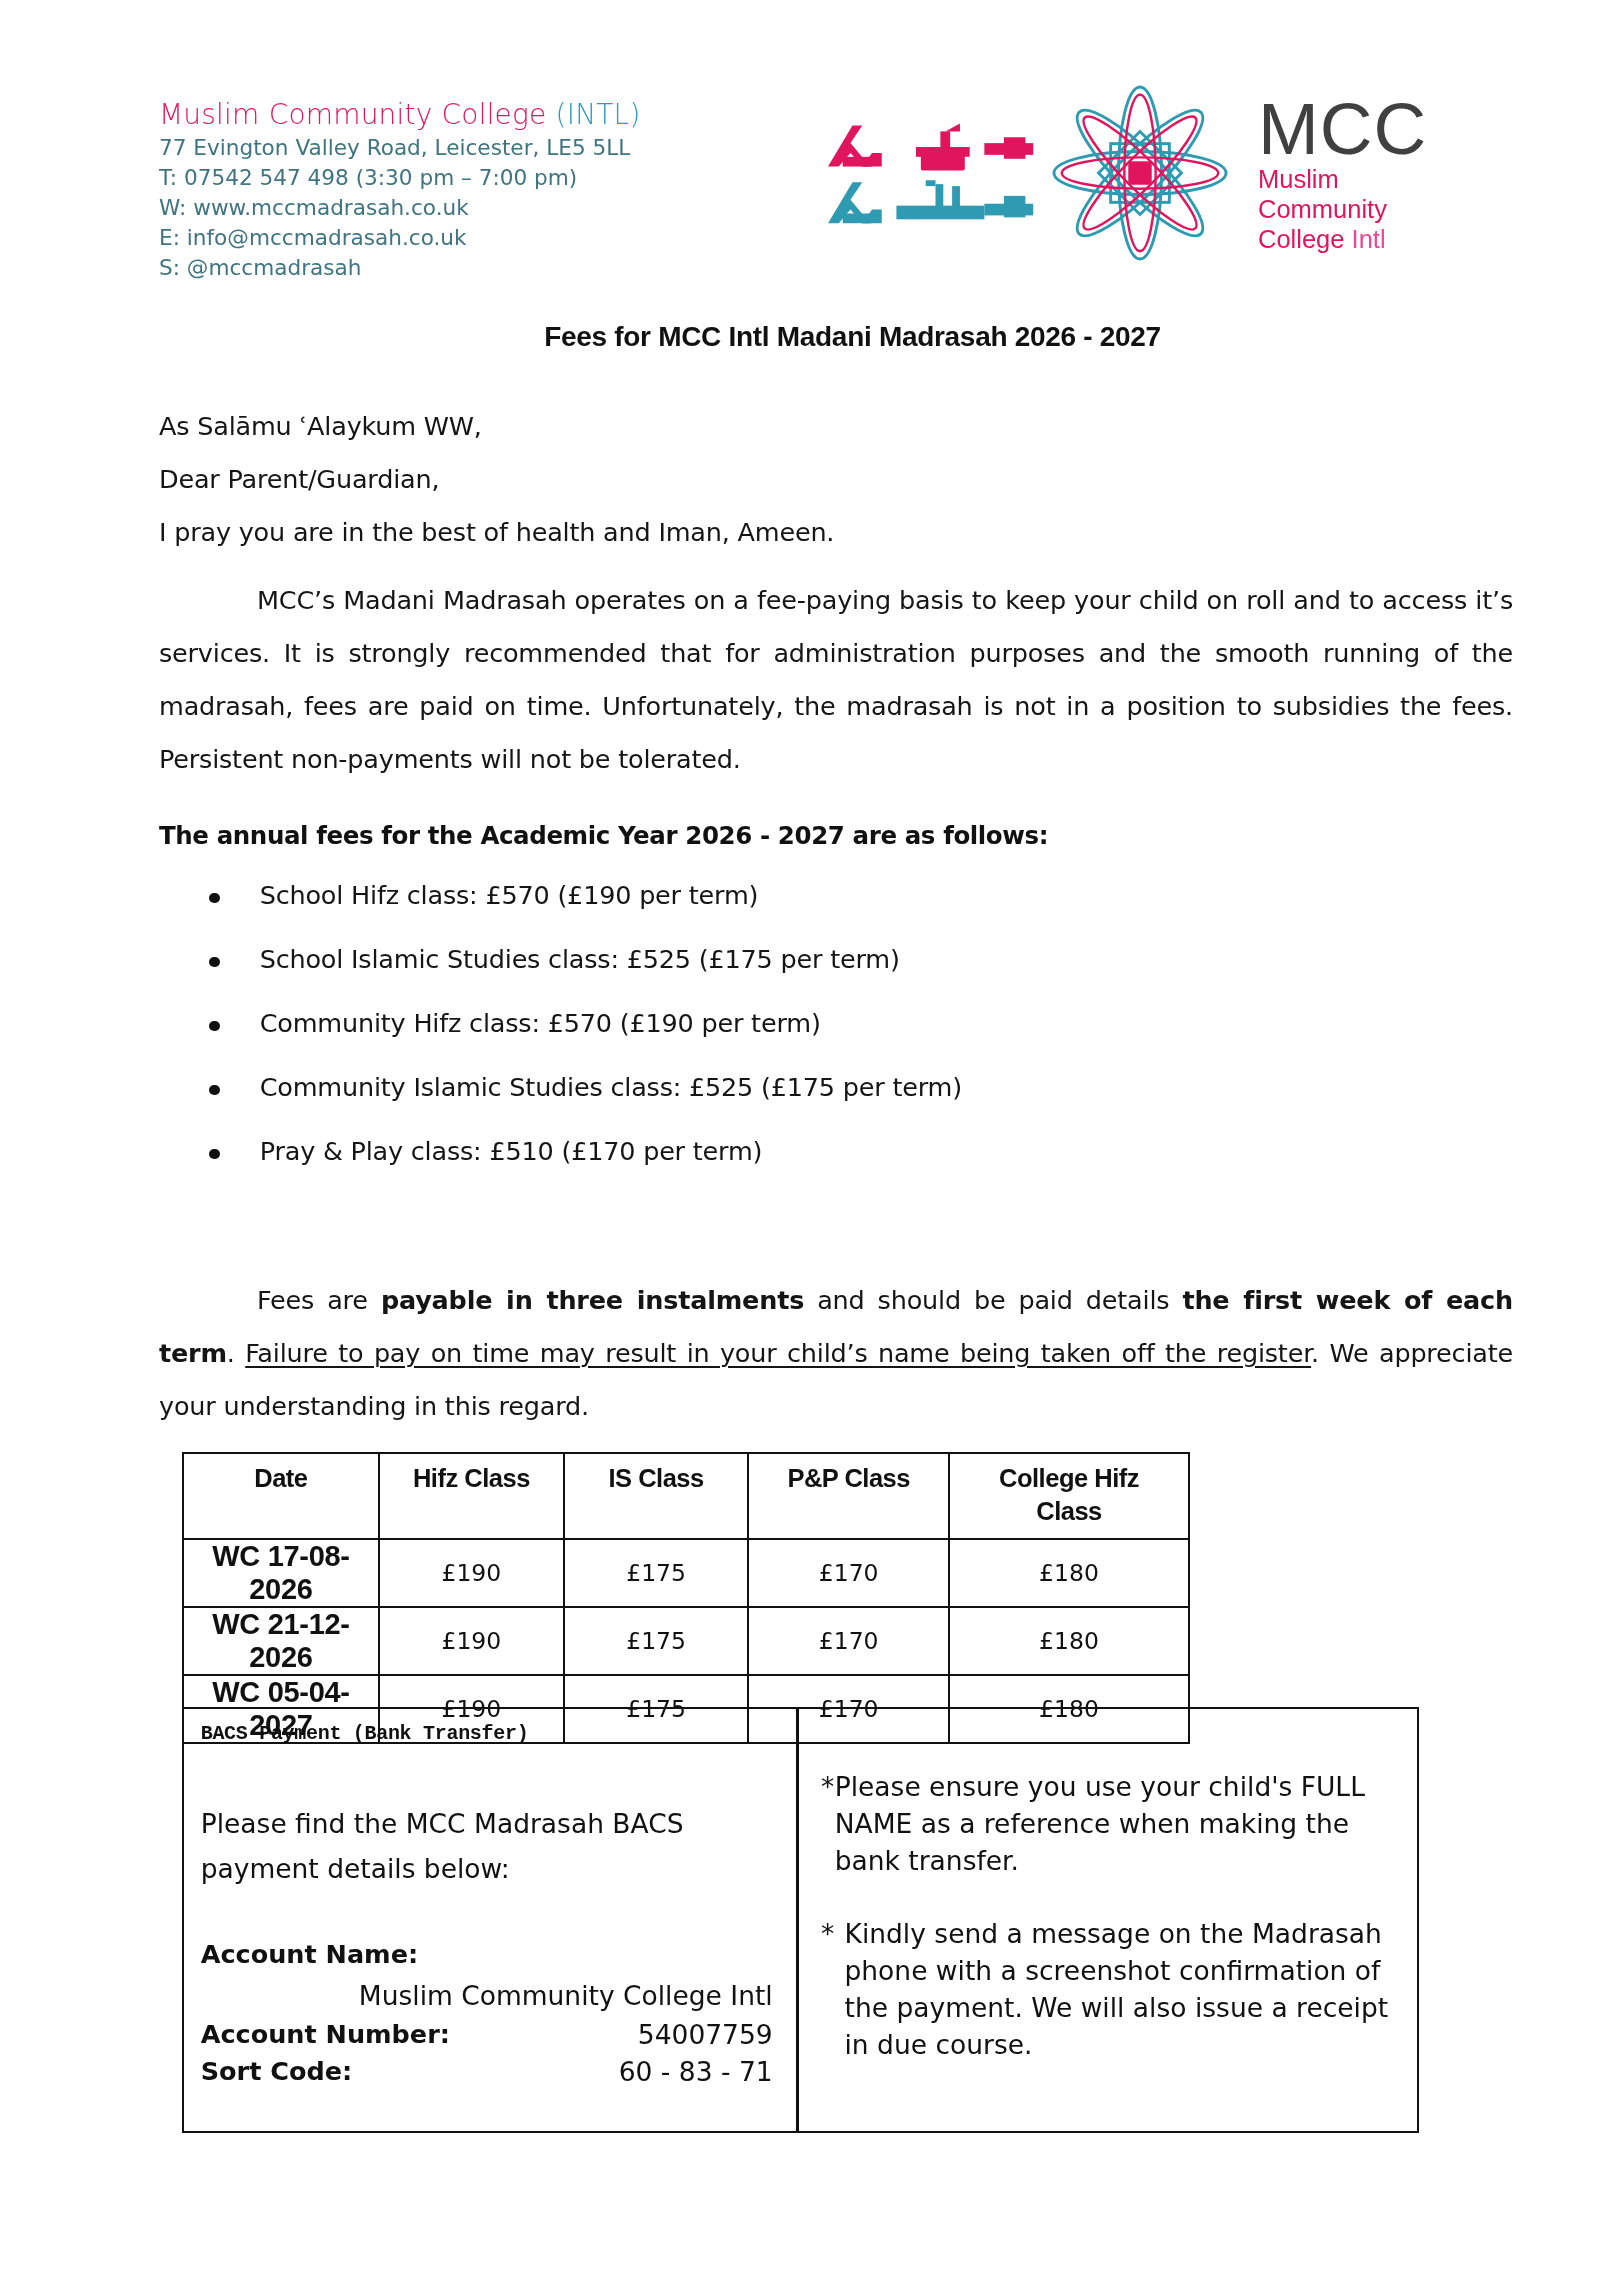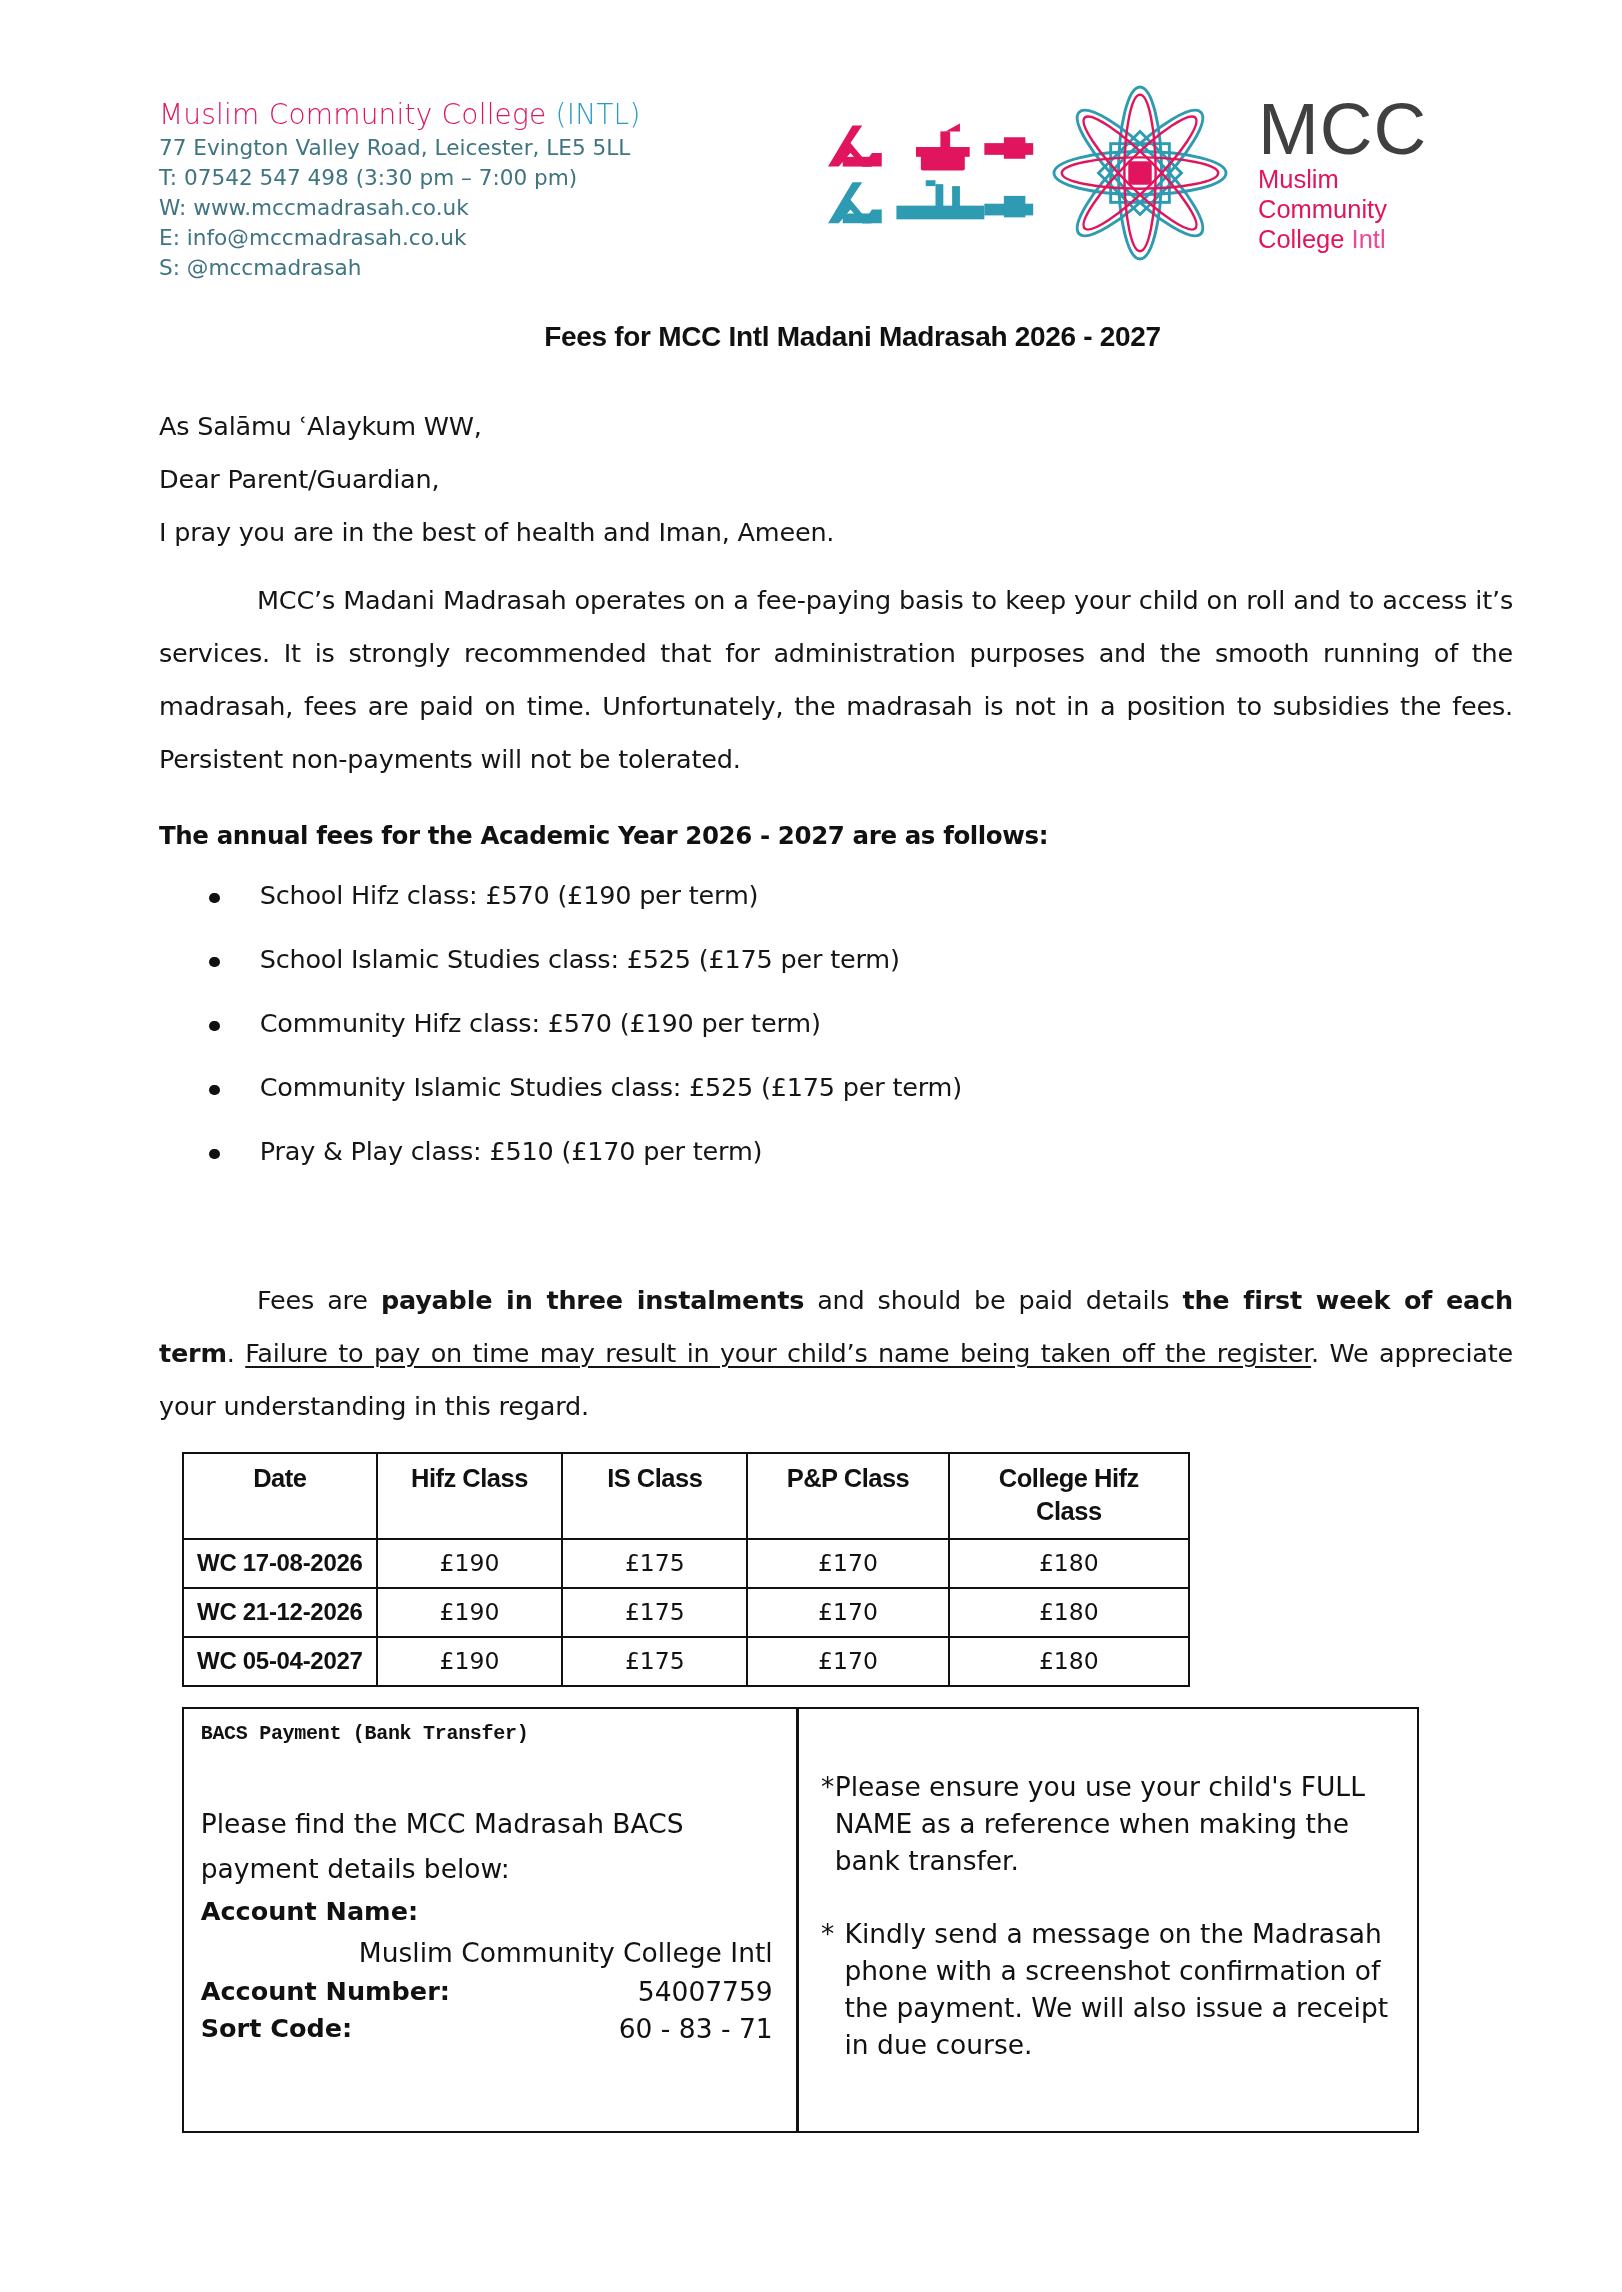--- a/index.html
+++ b/index.html
@@ -30,28 +30,28 @@
   .bullets li { height:64px; display:flex; align-items:flex-start; }
   .bullets .dot { width:10.8px; height:10.8px; border-radius:50%; background:#111; margin-top:12.7px; margin-right:40px; flex:none; margin-left:2.9px; }
   b { font-weight:bold; }
   u { text-decoration:underline; text-decoration-thickness:2px; text-underline-offset:3.9px; }
   
   table.fees { position:absolute; left:182px; top:1452px; width:1008px; border-collapse:collapse;
                font-family:"DejaVu Sans", sans-serif; font-size:23.5px; }
   table.fees th, table.fees td { border:2.5px solid #111; text-align:center; padding:0; }
   table.fees th { height:76px; vertical-align:top; font-weight:bold; padding-top:7.8px; line-height:33px; letter-spacing:-0.5px; font-family:"Liberation Sans", sans-serif; font-size:25.5px; }
   table.fees td { height:47px; font-weight:normal; }
-  table.fees td.date { font-weight:bold; font-family:"Liberation Sans", sans-serif; font-size:24px; letter-spacing:-0.3px; }
+  table.fees td.date { font-weight:bold; font-family:"Liberation Sans", sans-serif; font-size:29px; letter-spacing:-0.3px; }
   
   .bacs { left:182px; top:1707px; width:1237px; height:426px; border:2.5px solid #111; box-sizing:border-box; }
   .bacs .divider { position:absolute; left:612px; top:0; bottom:0; width:2.5px; background:#111; }
   .bacs .left { position:absolute; left:16.7px; top:7.8px; width:578px; font-family:"DejaVu Sans", sans-serif; }
   .bacs .left .h { font-size:20px; font-weight:bold; font-family:Liberation Mono, monospace; letter-spacing:-0.3px; line-height:33px; }
   .bacs .left .p { font-size:26.5px; line-height:45px; margin-top:51px; }
-  .bacs .left .acc-label { font-size:25.5px; font-weight:bold; line-height:41px; }
+  .bacs .left .acc-label { font-size:25.5px; font-weight:bold; margin-top:43px; line-height:41px; }
   .bacs .left .acc-name { font-size:26.5px; text-align:right; line-height:41px; width:572px; }
   .bacs .left .row { display:flex; justify-content:space-between; width:572px; line-height:37px; }
   .bacs .left .row .lbl { font-size:25.5px; font-weight:bold; }
   .bacs .left .row .val { font-size:26.5px; }
   .bacs .right { position:absolute; left:637px; top:59px; width:578px; font-size:26.5px; line-height:37px; font-family:"DejaVu Sans", sans-serif; }
   .bacs .right .note { display:flex; }
   .bacs .right .star { flex:none; width:13.7px; }
   .bacs .right .note2 { margin-top:36px; }
   .bacs .right .note2 .star { width:23.5px; }
 </style>

